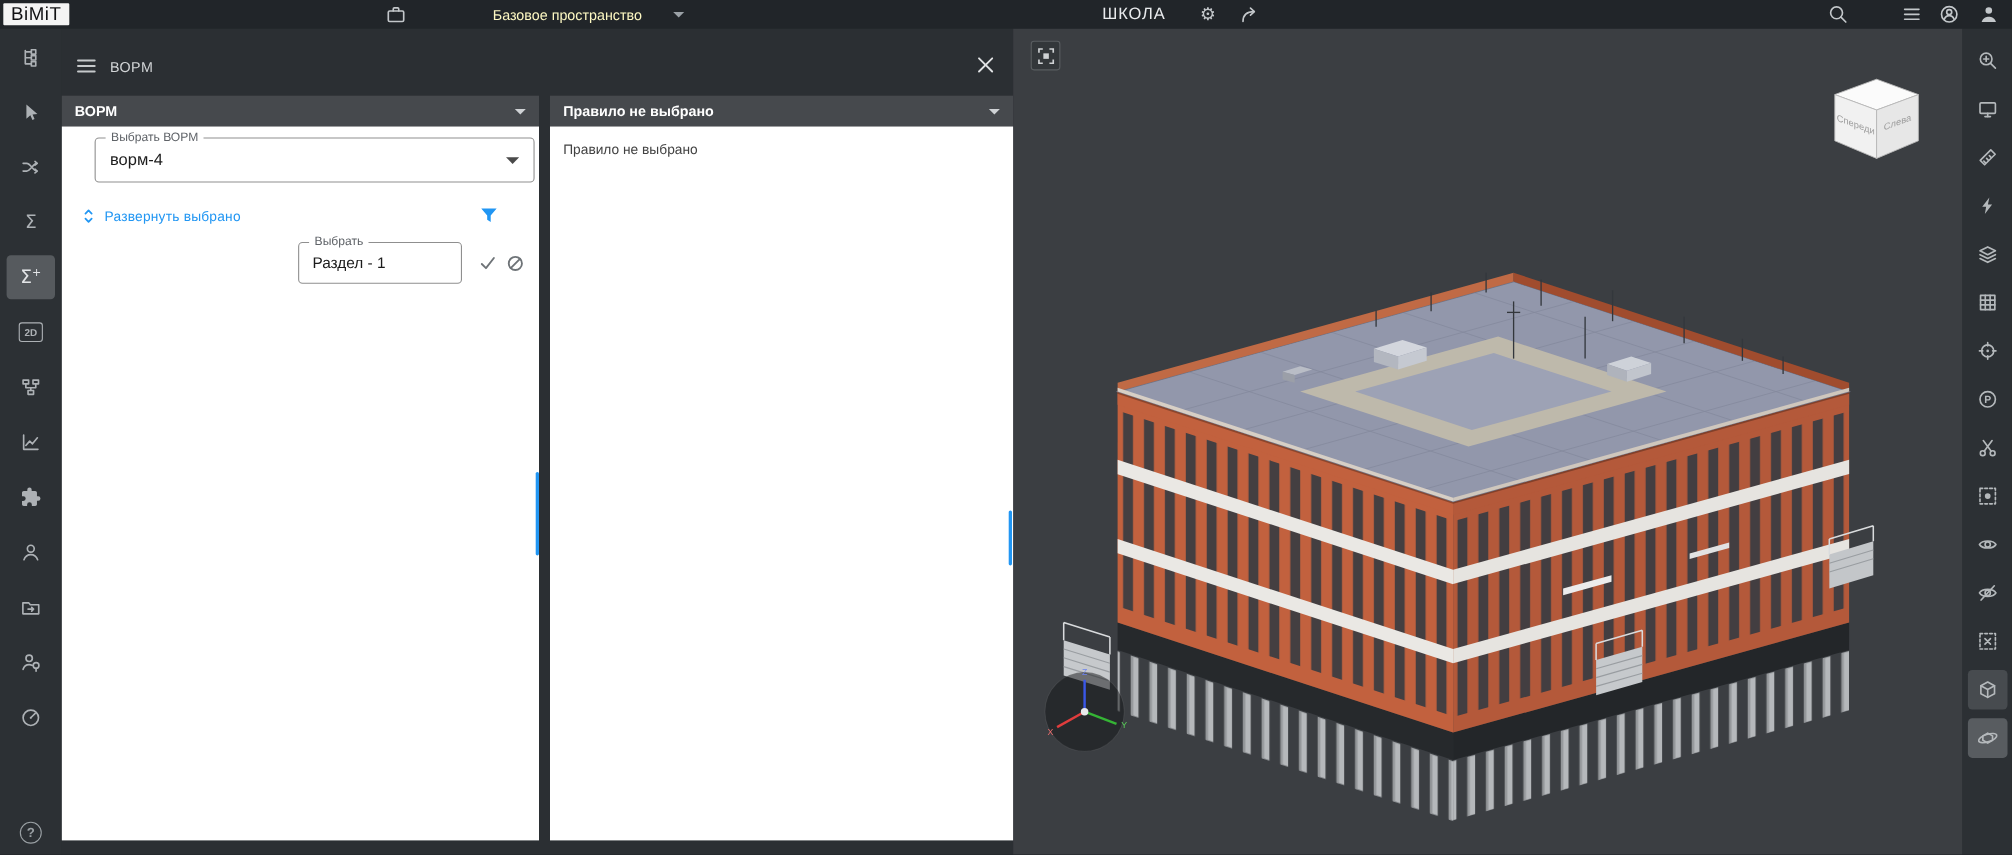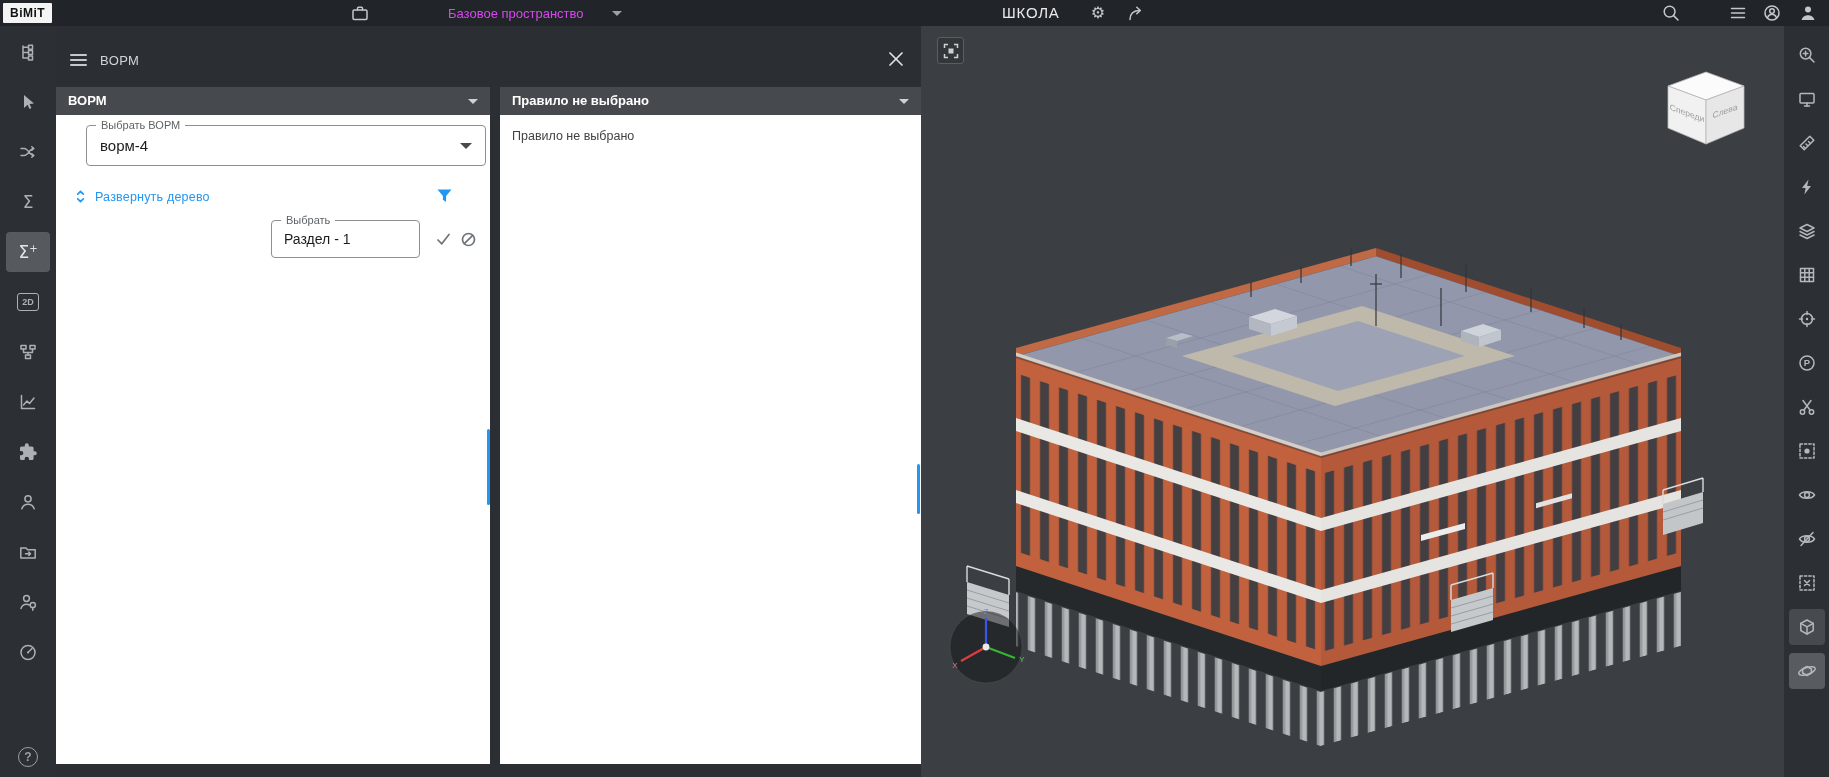--- a/index.html
+++ b/index.html
@@ -2,25 +2,25 @@
 <html><head>
 <meta charset="utf-8">
 <style>
   * { margin:0; padding:0; box-sizing:border-box; }
   html,body { background:#1d2023; }
   body { font-family:"Liberation Sans","DejaVu Sans",sans-serif; }
   .app { position:relative; width:1829px; height:777px; background:#2b2f33; overflow:hidden; user-select:none; }
 
   
   .topbar { position:absolute; left:0; top:0; width:1829px; height:26px; background:#212529; z-index:30; }
-  .logo { position:absolute; left:3px; top:3px; height:20px; background:#f4f4f4; color:#101113; font-weight:bold; font-size:12px; line-height:20px; padding:0 7px; letter-spacing:.5px; border-radius:1px; }
+  .logo { position:absolute; left:3px; top:3px; height:20px; background:#f4f4f4; color:#101113; font-weight:normal; font-size:17px; line-height:20px; padding:0 7px; letter-spacing:.5px; border-radius:1px; }
   .tb-ibtn { position:absolute; top:1px; width:26px; height:24px; display:flex; align-items:center; justify-content:center; cursor:pointer; }
   .tb-ibtn svg { stroke:#c3c7ca; fill:none; stroke-width:1.5; stroke-linecap:round; stroke-linejoin:round; }
   .workspace { position:absolute; left:448px; top:0; height:26px; display:flex; align-items:center; gap:28px; cursor:pointer; }
-  .workspace .ws-label { color:#d946ef; font-size:13px; }
+  .workspace .ws-label { color:#fef9c3; font-size:13px; }
   .proj-title { position:absolute; left:1002px; top:0; height:26px; line-height:26px; color:#e9ebed; font-size:15px; letter-spacing:.8px; }
   .gear-glyph { font-family:"DejaVu Sans",sans-serif; font-size:16px; color:#c3c7ca; line-height:1; }
   .caret { width:0; height:0; border-left:5px solid transparent; border-right:5px solid transparent; border-top:5px solid #9ba1a6; }
 
   
   .sidebar { position:absolute; left:0; top:26px; width:56px; height:751px; background:#2c3034; z-index:20; }
   .sb-btn { width:44px; height:40px; margin:10px auto 0 auto; display:flex; align-items:center; justify-content:center; border-radius:4px; cursor:pointer; }
   .sb-btn:first-child { margin-top:6px; }
   .sb-btn.active { background:#565a5e; }
   .sb-btn svg { stroke:#adb1b5; fill:none; stroke-width:1.5; stroke-linecap:round; stroke-linejoin:round; }
@@ -248,21 +248,21 @@
           <span class="float-label">Выбрать ВОРМ</span>
           <div class="sel-value">ворм-4</div>
           <span class="sel-caret"></span>
         </div>
 
         <div class="expand-link">
           <svg width="15" height="15" viewBox="0 0 16 16">
               <path d="M5 5.5L8 2.5 11 5.5"></path>
               <path d="M5 10.5L8 13.5 11 10.5"></path>
             </svg>
-          <span>Развернуть дерево</span>
+          <span>Развернуть выбрано</span>
         </div>
         <div class="filter-btn">
           <svg width="17" height="17" viewBox="0 0 17 17">
               <path d="M1.5 1.5h14l-5.4 6.4v6l-3.2-2.2v-3.8z" fill="#2196f3" stroke="none"></path>
             </svg>
         </div>
 
         <div class="outlined" style="left:215px; top:105px; width:149px; height:38px;">
           <span class="float-label">Выбрать</span>
           <input type="text" value="Раздел - 1" style="">

